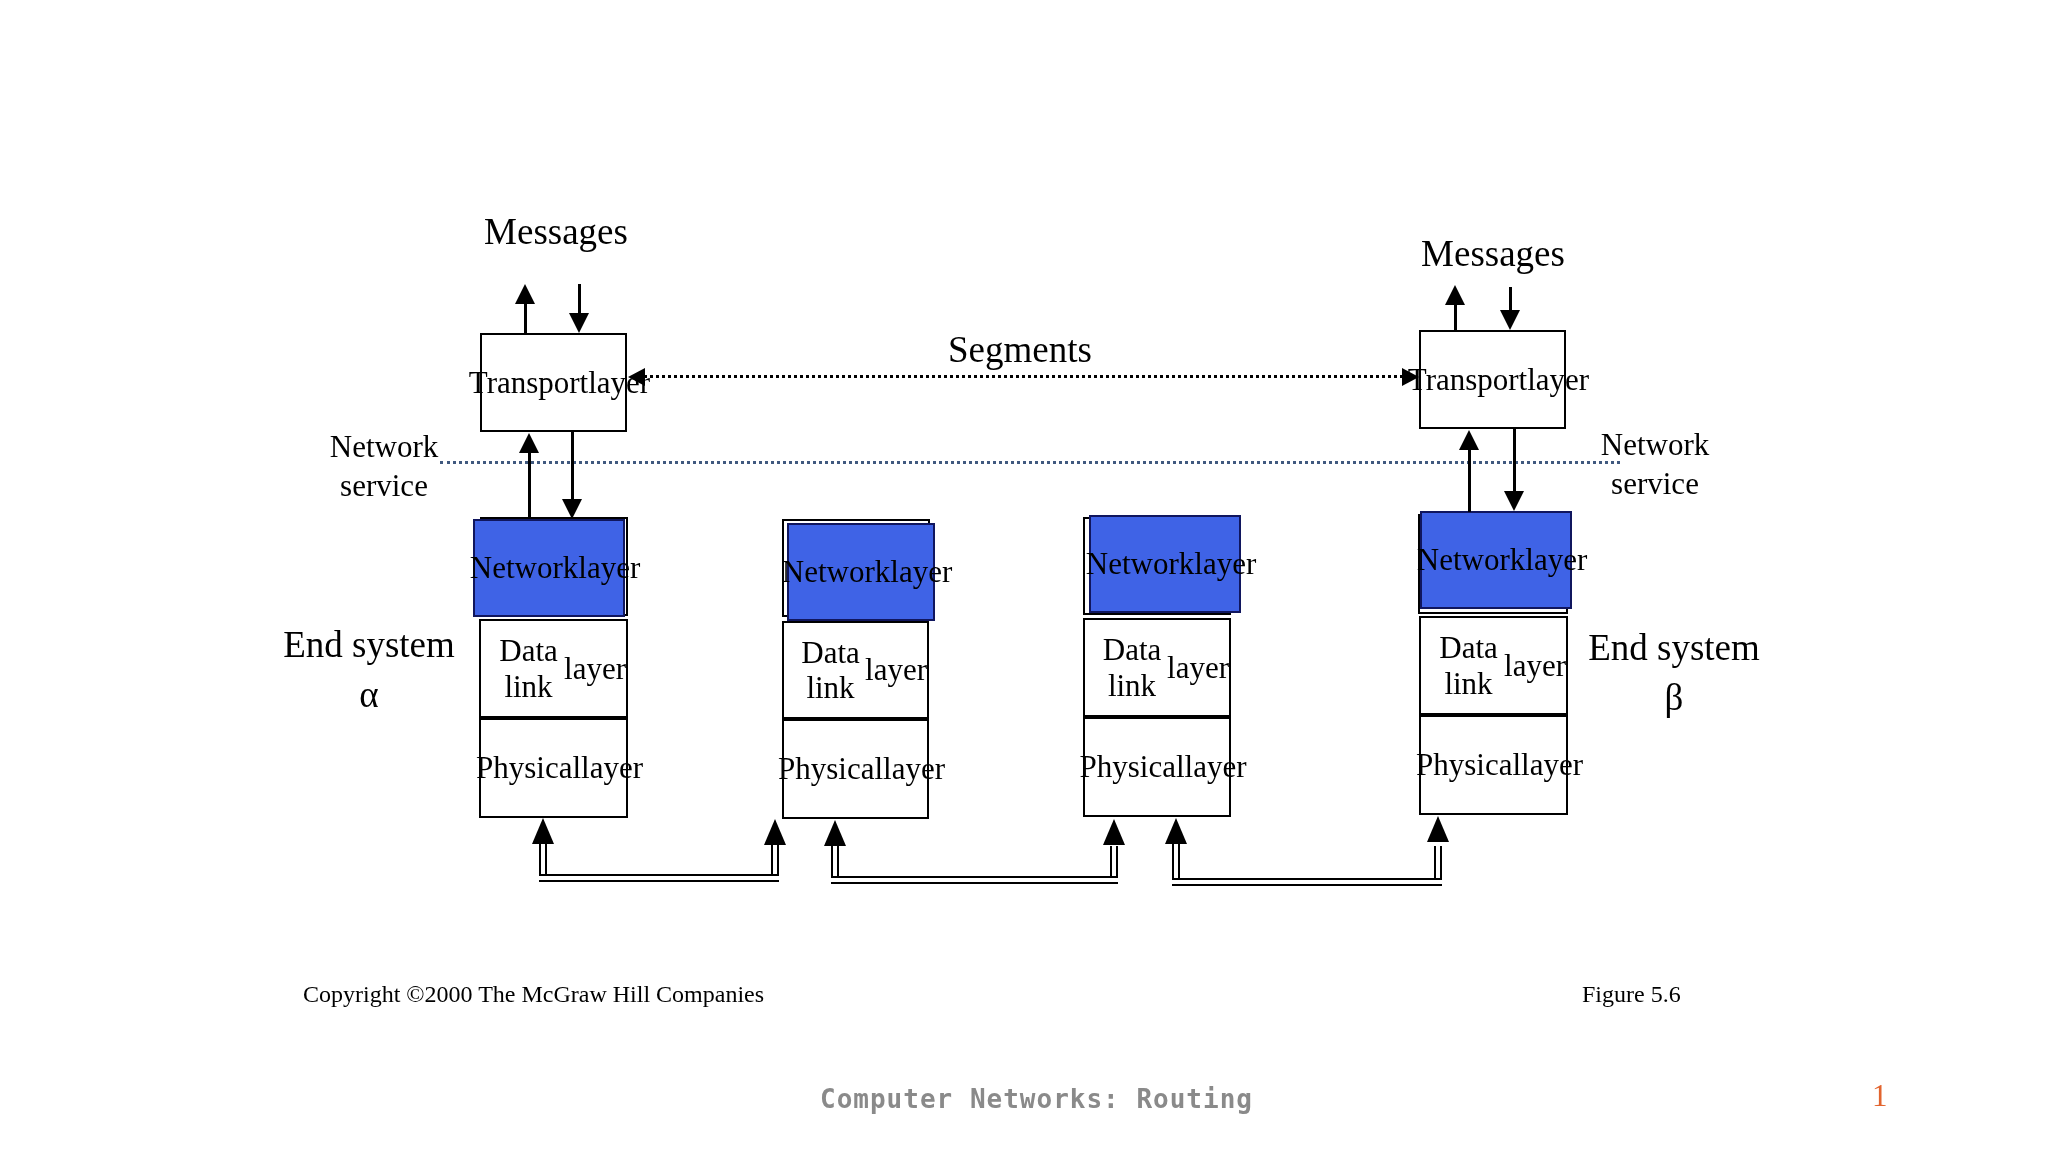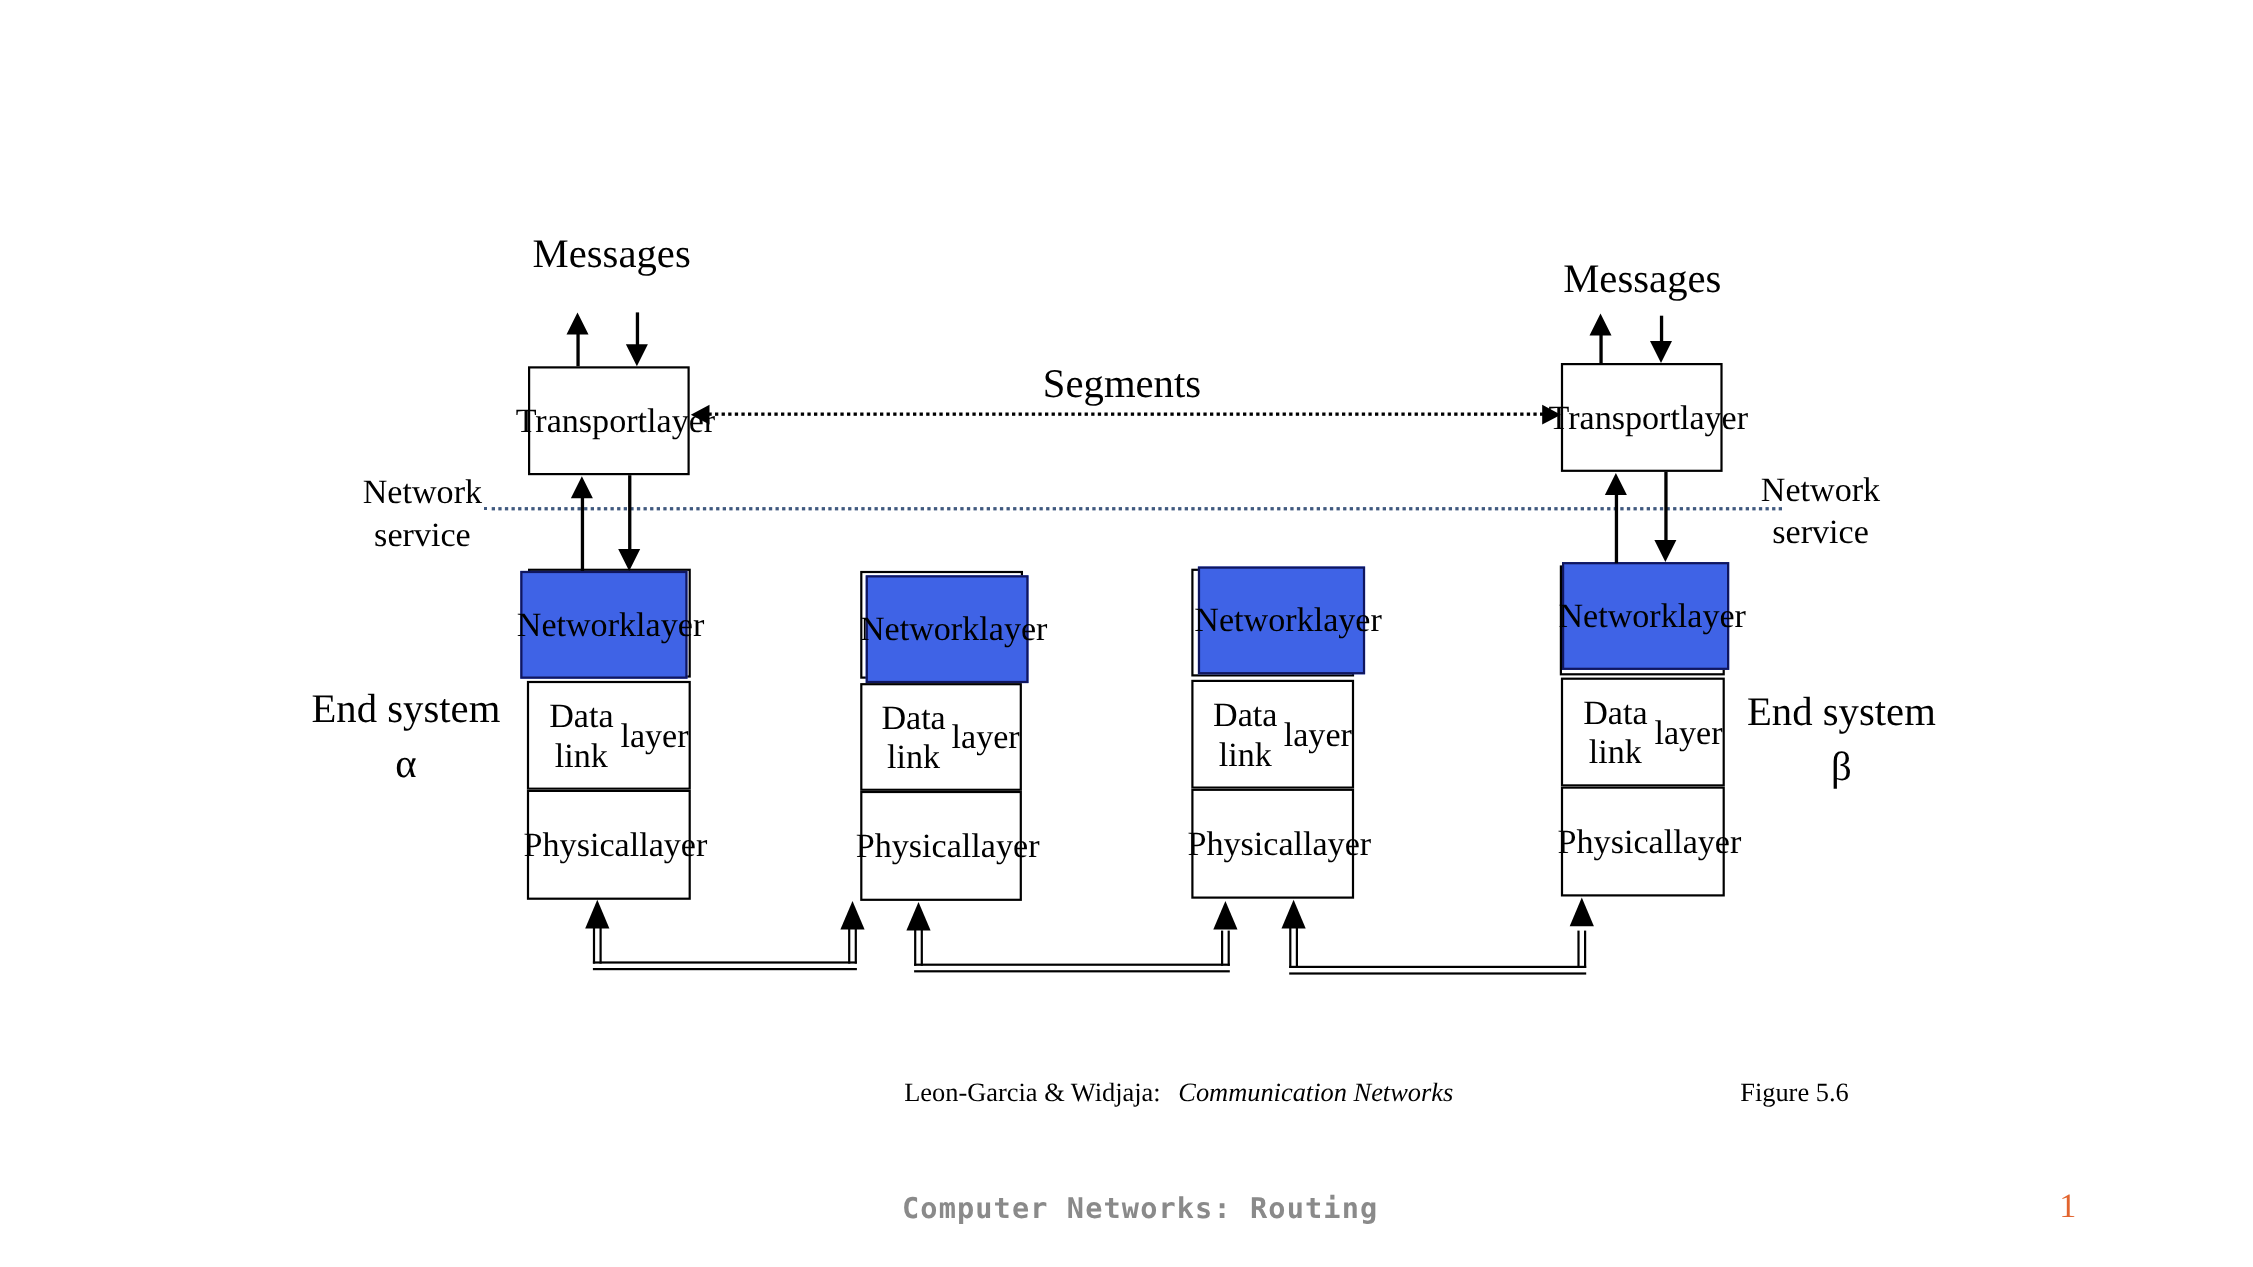--- a/index.html
+++ b/index.html
@@ -167,22 +167,19 @@
   <div class="dbl-h" style="left:831px;top:876px;width:287px;"></div>
   <div class="dbl-v" style="left:1110px;top:846px;height:32px;"></div>
   <div class="ah-up-big" style="left:1103px;top:819px;"></div>
 
   <div class="ah-up-big" style="left:1165px;top:818px;"></div>
   <div class="dbl-v" style="left:1172px;top:842px;height:38px;"></div>
   <div class="dbl-h" style="left:1172px;top:878px;width:270px;"></div>
   <div class="dbl-v" style="left:1434px;top:846px;height:34px;"></div>
   <div class="ah-up-big" style="left:1427px;top:816px;"></div>
 
-  <div class="lbl f24" style="left:822px;top:981px;">
-    <span>Leon-Garcia &amp; Widjaja:</span>
-    <span class="italic" style="margin-left:10px;">Communication Networks</span>
-  </div>
+  <div class="lbl f24" style="left:303px;top:981px;">Copyright ©2000 The McGraw Hill Companies</div>
   <div class="lbl f24" style="left:1582px;top:981px;">Figure 5.6</div>
 
   <div class="lbl mono course" style="left:820px;top:1084px;">Computer Networks: Routing</div>
   <div class="lbl page-num" style="left:1872px;top:1078px;">1</div>
 
 </div>
 
 </body></html>

